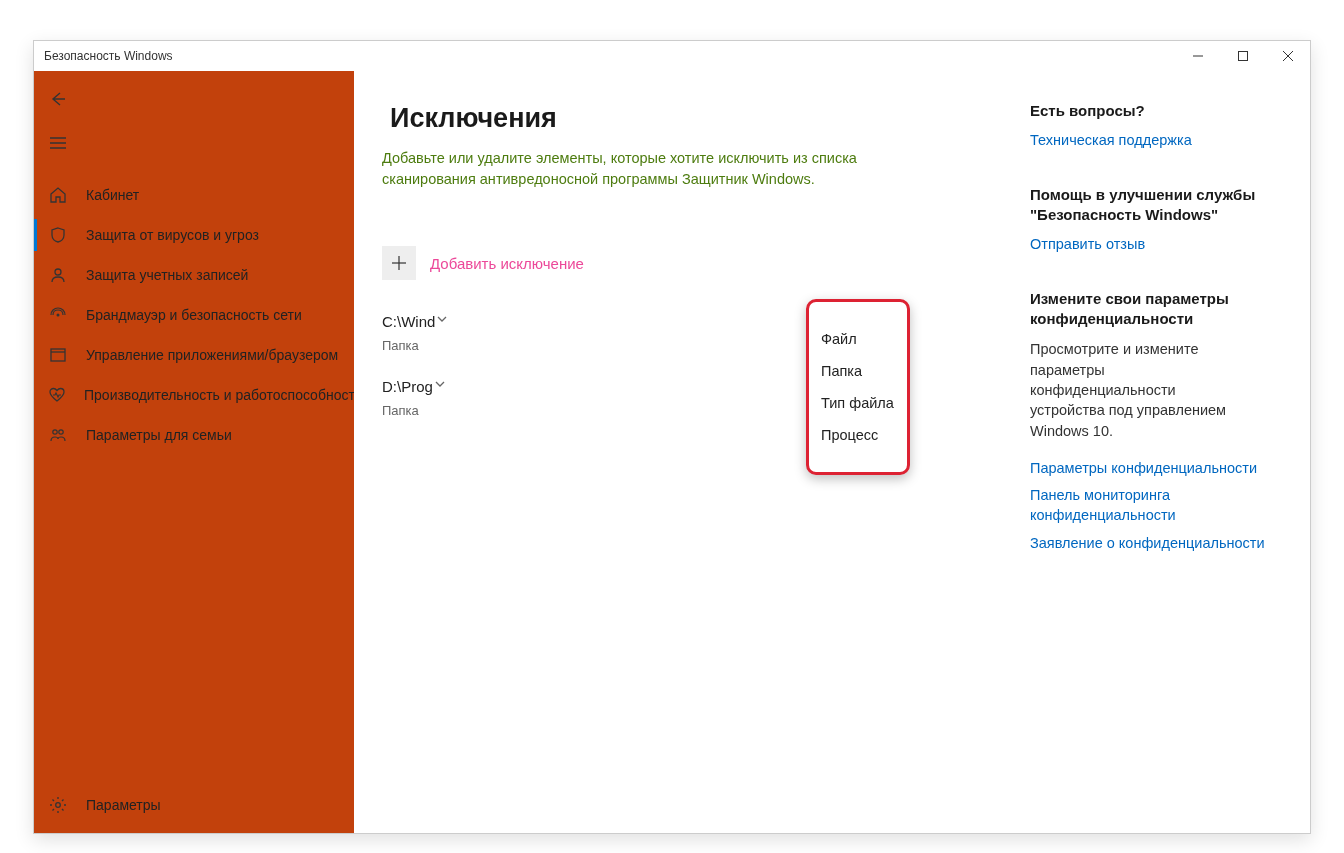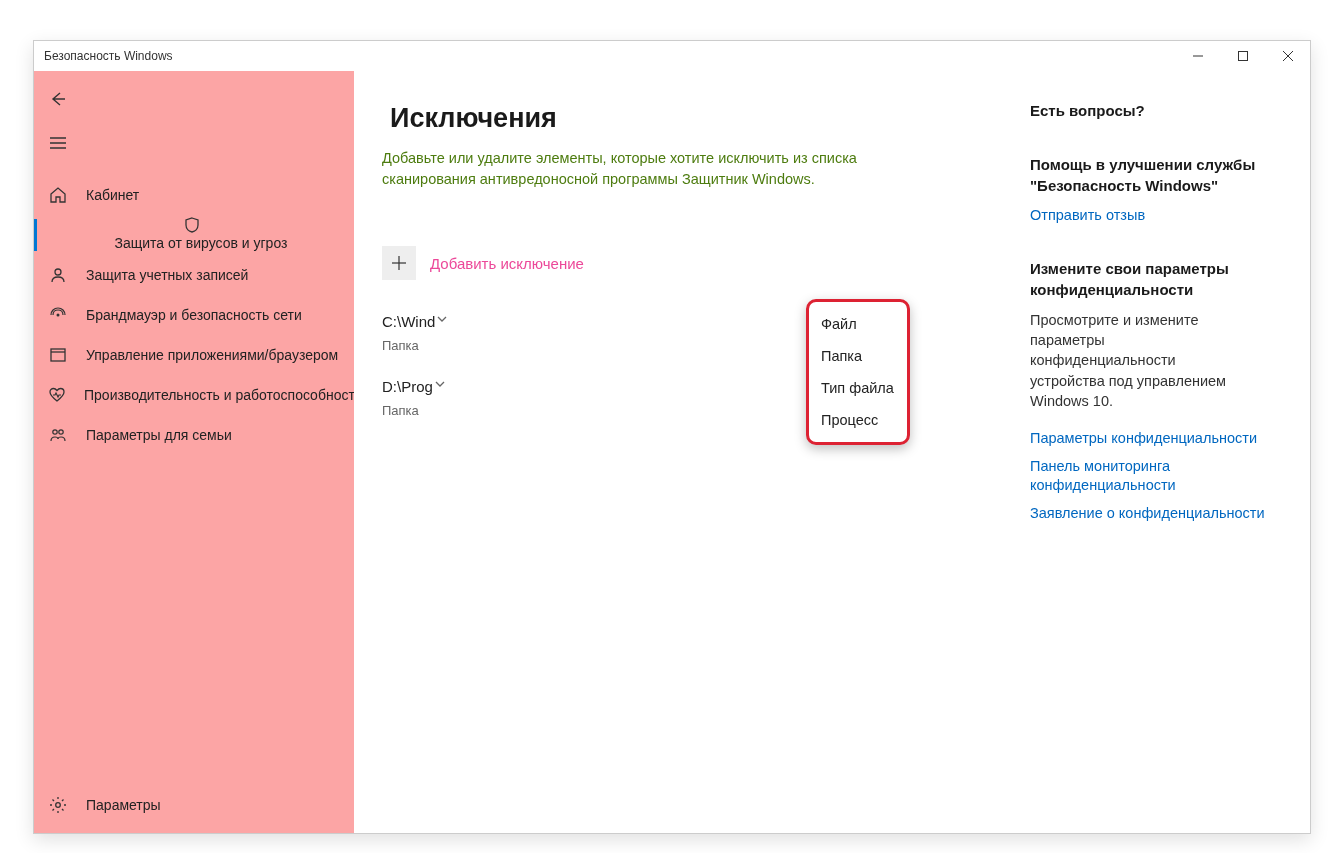--- a/index.html
+++ b/index.html
@@ -11,46 +11,46 @@
   }
   .titlebar {
     height: 30px; display: flex; align-items: center; justify-content: space-between;
     padding-left: 10px; font-size: 12px; color: #333;
   }
   .title-controls { display: flex; }
   .tc-btn { width: 45px; height: 30px; display: flex; align-items: center; justify-content: center; color: #333; }
   .tc-btn svg { width: 10px; height: 10px; }
   .body { flex: 1; display: flex; overflow: hidden; }
   .sidebar {
-    width: 320px; background: #fca5a5; display: flex; flex-direction: column; padding-top: 6px;
+    width: 320px; background: #c2410c; display: flex; flex-direction: column; padding-top: 6px;
   }
   .sb-btn { height: 44px; display: flex; align-items: center; padding-left: 14px; cursor: default; }
   .sb-btn .ico { width: 20px; height: 20px; margin-right: 18px; display:flex; align-items:center; justify-content:center; color:#333; }
   .sb-item { height: 40px; display:flex; align-items:center; padding-left: 14px; font-size: 14px; color:#222; cursor: default; }
   .sb-item .ico { width: 20px; height: 20px; margin-right: 18px; display:flex; align-items:center; justify-content:center; color:#333; }
-  .sb-item.active { position: relative; flex-direction: column; }
+  .sb-item.active { position: relative; }
   .sb-item.active::before { content:""; position:absolute; left:0; top:4px; bottom:4px; width:3px; background:#0078d4; }
   .sidebar .spacer { flex:1; }
   .main { flex:1; display:flex; }
   .content { flex:1; padding: 32px 20px 20px 28px; position:relative; }
   .content h1 { font-size: 27px; font-weight: 600; color:#1a1a1a; margin-bottom: 14px; margin-left: 8px; }
   .content .desc { font-size: 14.5px; color:#4d7c0f; max-width: 500px; line-height: 1.45; }
   .add-row { margin-top: 56px; display:flex; align-items:center; }
   .add-btn { width:34px; height:34px; background:#eee; display:flex; align-items:center; justify-content:center; margin-right:14px; }
   .add-label { font-size:15px; color:#ec4899; }
   .excl { margin-top: 26px; width: 440px; }
   .excl-row { display:flex; align-items:center; justify-content:flex-start; height: 30px; }
   .excl-title { font-size:15px; color:#222; }
   .excl-sub { font-size:13px; color:#666; margin-top:2px; margin-bottom: 18px; }
   .chev { color:#666; }
   .dropdown {
     position:absolute; left:452px; top:228px; width:104px; background:#fff;
     border: 3px solid #d23; border-radius: 10px;
     box-shadow: 0 4px 12px rgba(0,0,0,0.25);
-    padding: 6px 0;
+    padding: 21px 0;
   }
   .dropdown .dd-item { height: 32px; display:flex; align-items:center; padding: 0 12px; font-size:14.5px; color:#222; cursor:default; }
   .rightcol { width: 280px; padding: 30px 18px 22px 0; font-size:14.5px; color:#222; }
   .rightcol .blk { margin-bottom: 34px; }
   .rightcol .blk-title { font-size: 15px; font-weight: 600; margin-bottom: 10px; line-height:1.35; color:#1a1a1a; }
   .rightcol .blk-text { font-size:14.5px; color:#333; line-height:1.4; margin-bottom: 18px; max-width: 220px; }
   .rightcol a { color:#0067c0; text-decoration:none; display:block; margin-bottom: 8px; font-size:14.5px; line-height:1.35; }
   .sb-label { white-space: nowrap; overflow: hidden; }
 </style>
 </head>
@@ -238,20 +238,21 @@
             </div>
           <div class="dd-item">
               <span>Процесс</span>
             </div>
         </div>
       </div>
 
       <div class="rightcol">
         <div class="blk">
           <div class="blk-title">Есть вопросы?</div>
+          <a>Техническая поддержка</a>
         </div>
         <div class="blk">
           <div class="blk-title">Помощь в улучшении службы "Безопасность Windows"</div>
           <a>Отправить отзыв</a>
         </div>
         <div class="blk">
           <div class="blk-title">Измените свои параметры конфиденциальности</div>
           <div class="blk-text">Просмотрите и измените параметры конфиденциальности устройства под управлением Windows 10.</div>
           <a>Параметры конфиденциальности</a>
           <a>Панель мониторинга конфиденциальности</a>

